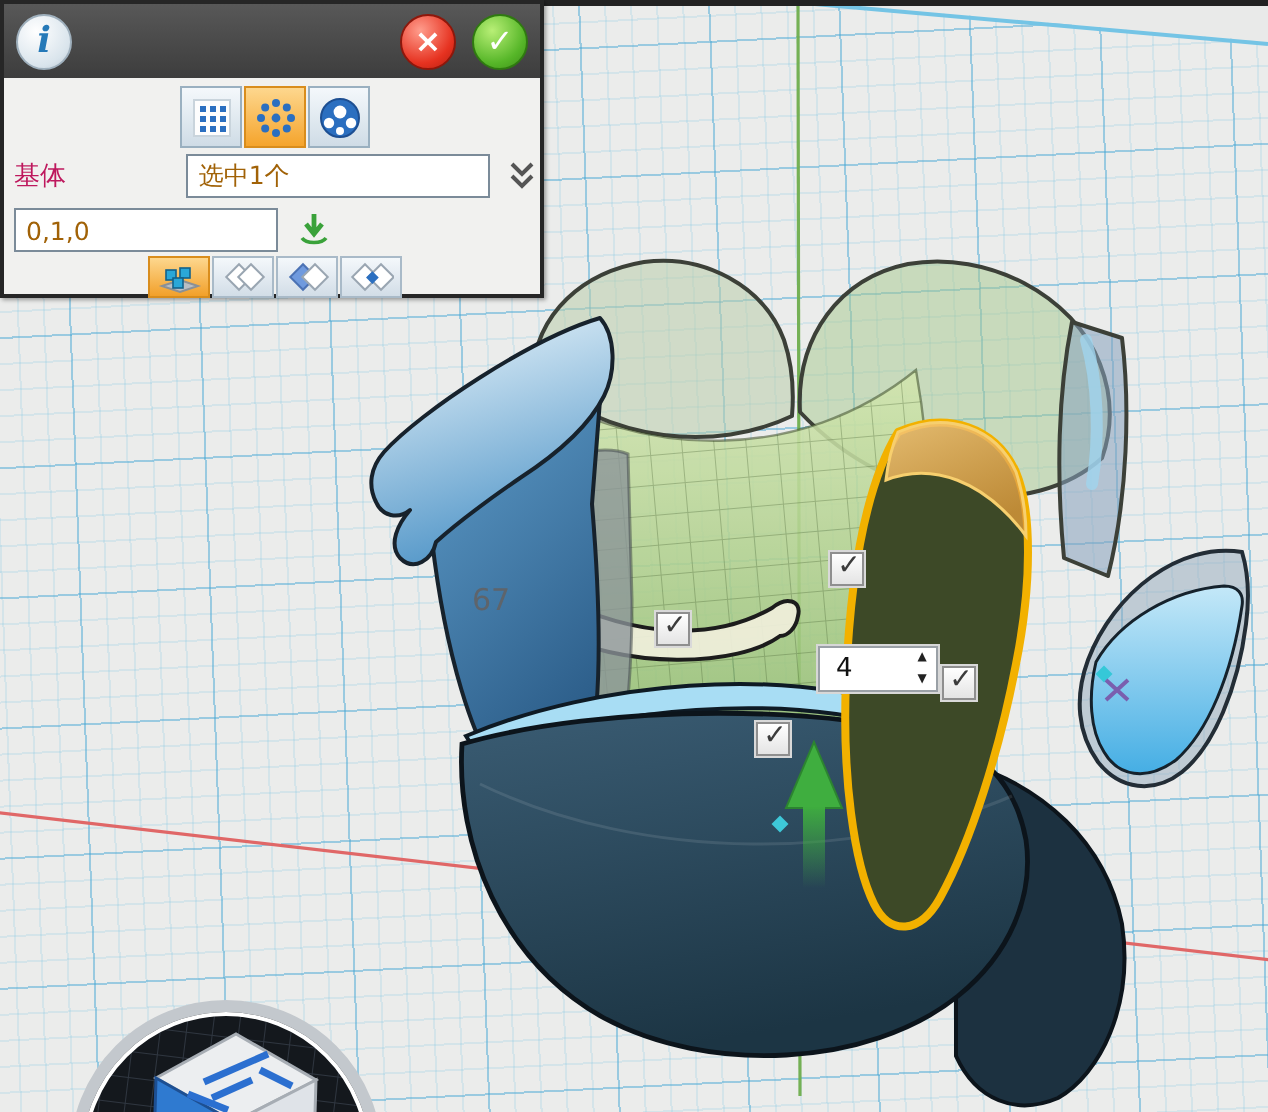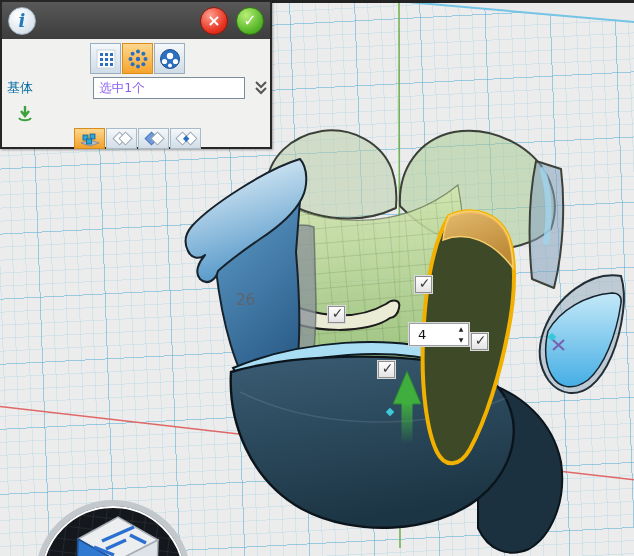--- a/index.html
+++ b/index.html
@@ -42,23 +42,23 @@
   #close-btn{margin-left:auto;background:radial-gradient(circle at 35% 28%,#ff9d8d,#e63220 65%,#b51f10);
        border:1px solid #8e170b;color:#fff;font-size:16px;cursor:pointer;}
   #ok-btn{margin-left:8px;background:radial-gradient(circle at 35% 28%,#b8ef76,#56b628 65%,#3d8f18);
        border:1px solid #2f7a10;color:#fff;font-size:16px;cursor:pointer;}
   #mode-row{position:absolute;left:88px;top:41px;display:flex;gap:1px;}
   .tbtn{width:31px;height:31px;box-sizing:border-box;border:1px solid #9ab0c0;
        background:linear-gradient(#f4f8fb,#cfdce6);display:flex;align-items:center;
        justify-content:center;cursor:pointer;}
   .tbtn.sel{border:1px solid #d98d1c;background:linear-gradient(#fdd78e,#f5a42c);}
   .frow{position:absolute;left:5px;display:flex;align-items:center;width:262px;}
-  .flabel{font-size:13px;color:#0369a1;width:88px;}
+  .flabel{font-size:13px;color:#be185d;width:88px;}
   .fbox{height:20px;border:1px solid #7b8b99;background:#fff;font-size:12.5px;
-       color:#8b5cf6;padding:0 5px;font-family:"DejaVu Sans",sans-serif;}
+       color:#a16207;padding:0 5px;font-family:"DejaVu Sans",sans-serif;}
   #patt-row{position:absolute;left:72px;top:126px;display:flex;gap:1px;}
   .pbtn{width:31px;height:21px;box-sizing:border-box;border:1px solid #a9bac8;
        background:linear-gradient(#f4f8fb,#d2dde7);display:flex;align-items:center;
        justify-content:center;cursor:pointer;}
   .pbtn.sel{border:1px solid #d98d1c;background:linear-gradient(#fdd78e,#f2a02a);}
   
   #navwrap{position:absolute;left:30px;top:495px;z-index:20;}
 </style>
 </head>
 <body>
@@ -180,21 +180,21 @@
 
     <path d="M543,170 C549,192 550,218 546,242" fill="none" stroke="rgba(160,212,238,.8)" stroke-width="6" stroke-linecap="round"></path>
 
     <g>
       <polygon points="407,371 393,404 421,404" fill="#3fae3f" stroke="#2c8430" stroke-width="1"></polygon>
       <rect x="401.5" y="402" width="11" height="42" fill="url(#arrowG)"></rect>
       <rect x="387" y="409" width="6" height="6" fill="#3ec8d8" transform="rotate(45 390 412)"></rect>
     </g>
   </svg>
 
-  <div id="dimlabel">26</div>
+  <div id="dimlabel">67</div>
 
   <div class="cbx" style="left:415px;top:276px">
       <span>✓</span>
     </div>
   <div class="cbx" style="left:328px;top:306px">
       <span>✓</span>
     </div>
   <div class="cbx" style="left:471px;top:333px">
       <span>✓</span>
     </div>
@@ -262,20 +262,21 @@
 
     <div class="frow" style="top:75px">
       <div class="flabel">基体</div>
       <input class="fbox" style="width: 140px;" readonly="" value="选中1个">
       <svg width="16" height="18" style="margin-left:8px">
         <path d="M3,3 L8,8 L13,3 M3,9 L8,14 L13,9" fill="none" stroke="#555" stroke-width="2"></path>
       </svg>
     </div>
 
     <div class="frow" style="top:102px">
+      <input class="fbox" style="width: 120px;" readonly="" value="0,1,0">
       <svg width="20" height="20" style="margin-left:8px">
         <path d="M10,2 V10 M6,7 L10,12 L14,7" fill="none" stroke="#3aa23a" stroke-width="2.4"></path>
         <path d="M4,14 C6,17 14,17 16,14" fill="none" stroke="#3aa23a" stroke-width="1.8"></path>
       </svg>
     </div>
 
     <div id="patt-row">
       <div class="pbtn sel">
         <svg width="22" height="16">
           <polygon points="2,12 11,15 20,12 11,9" fill="#b9bec4" stroke="#8a9096"></polygon>

